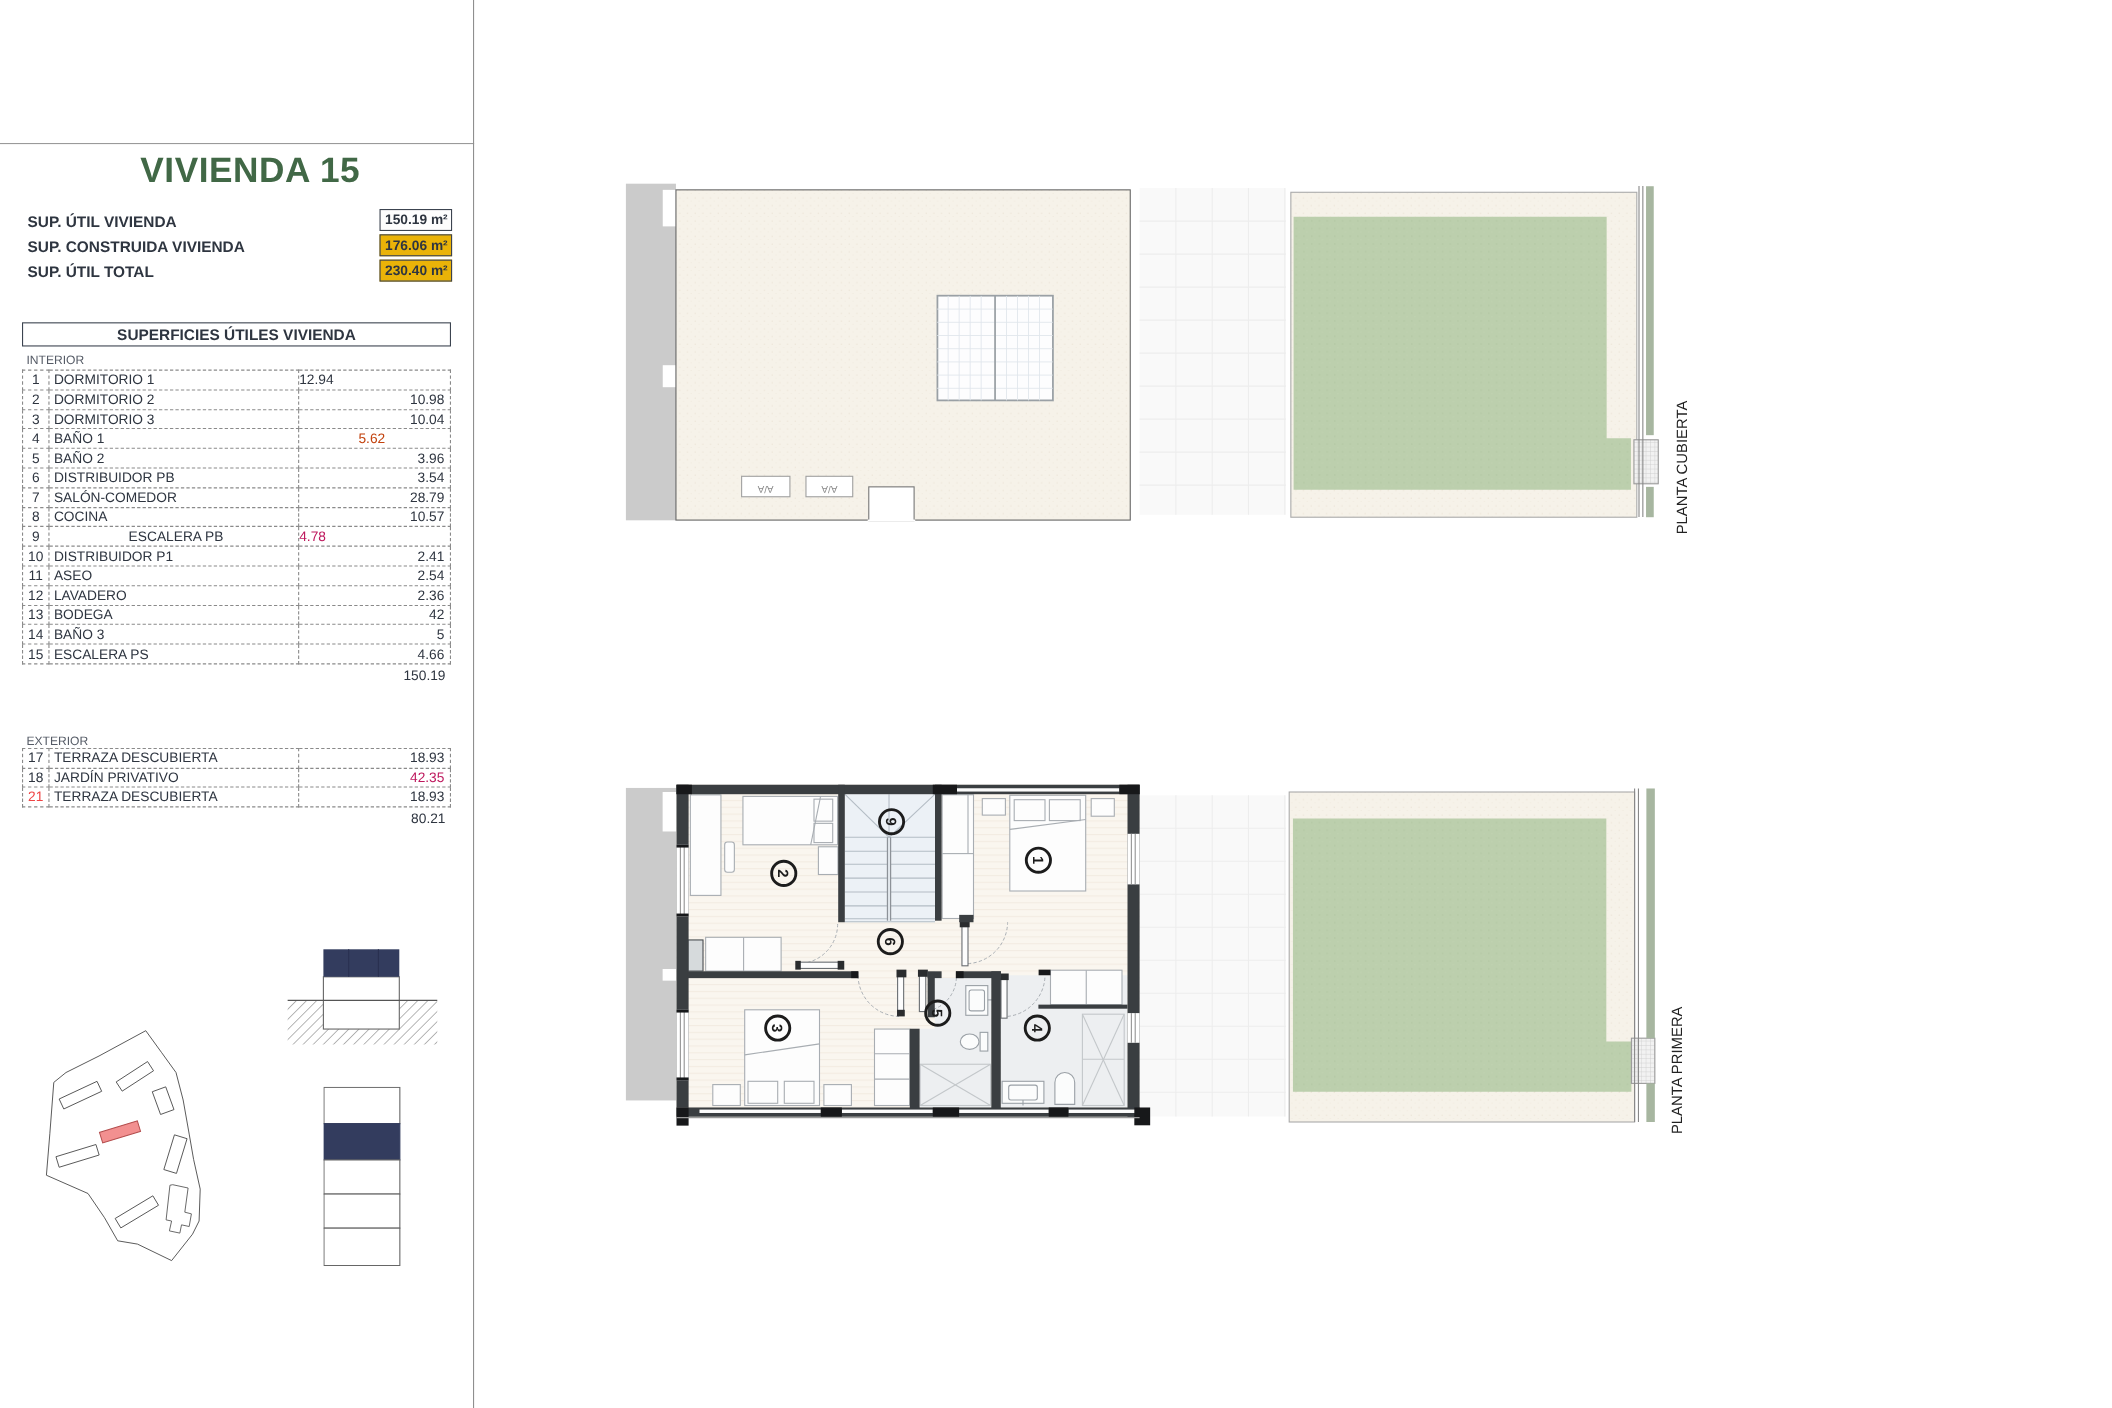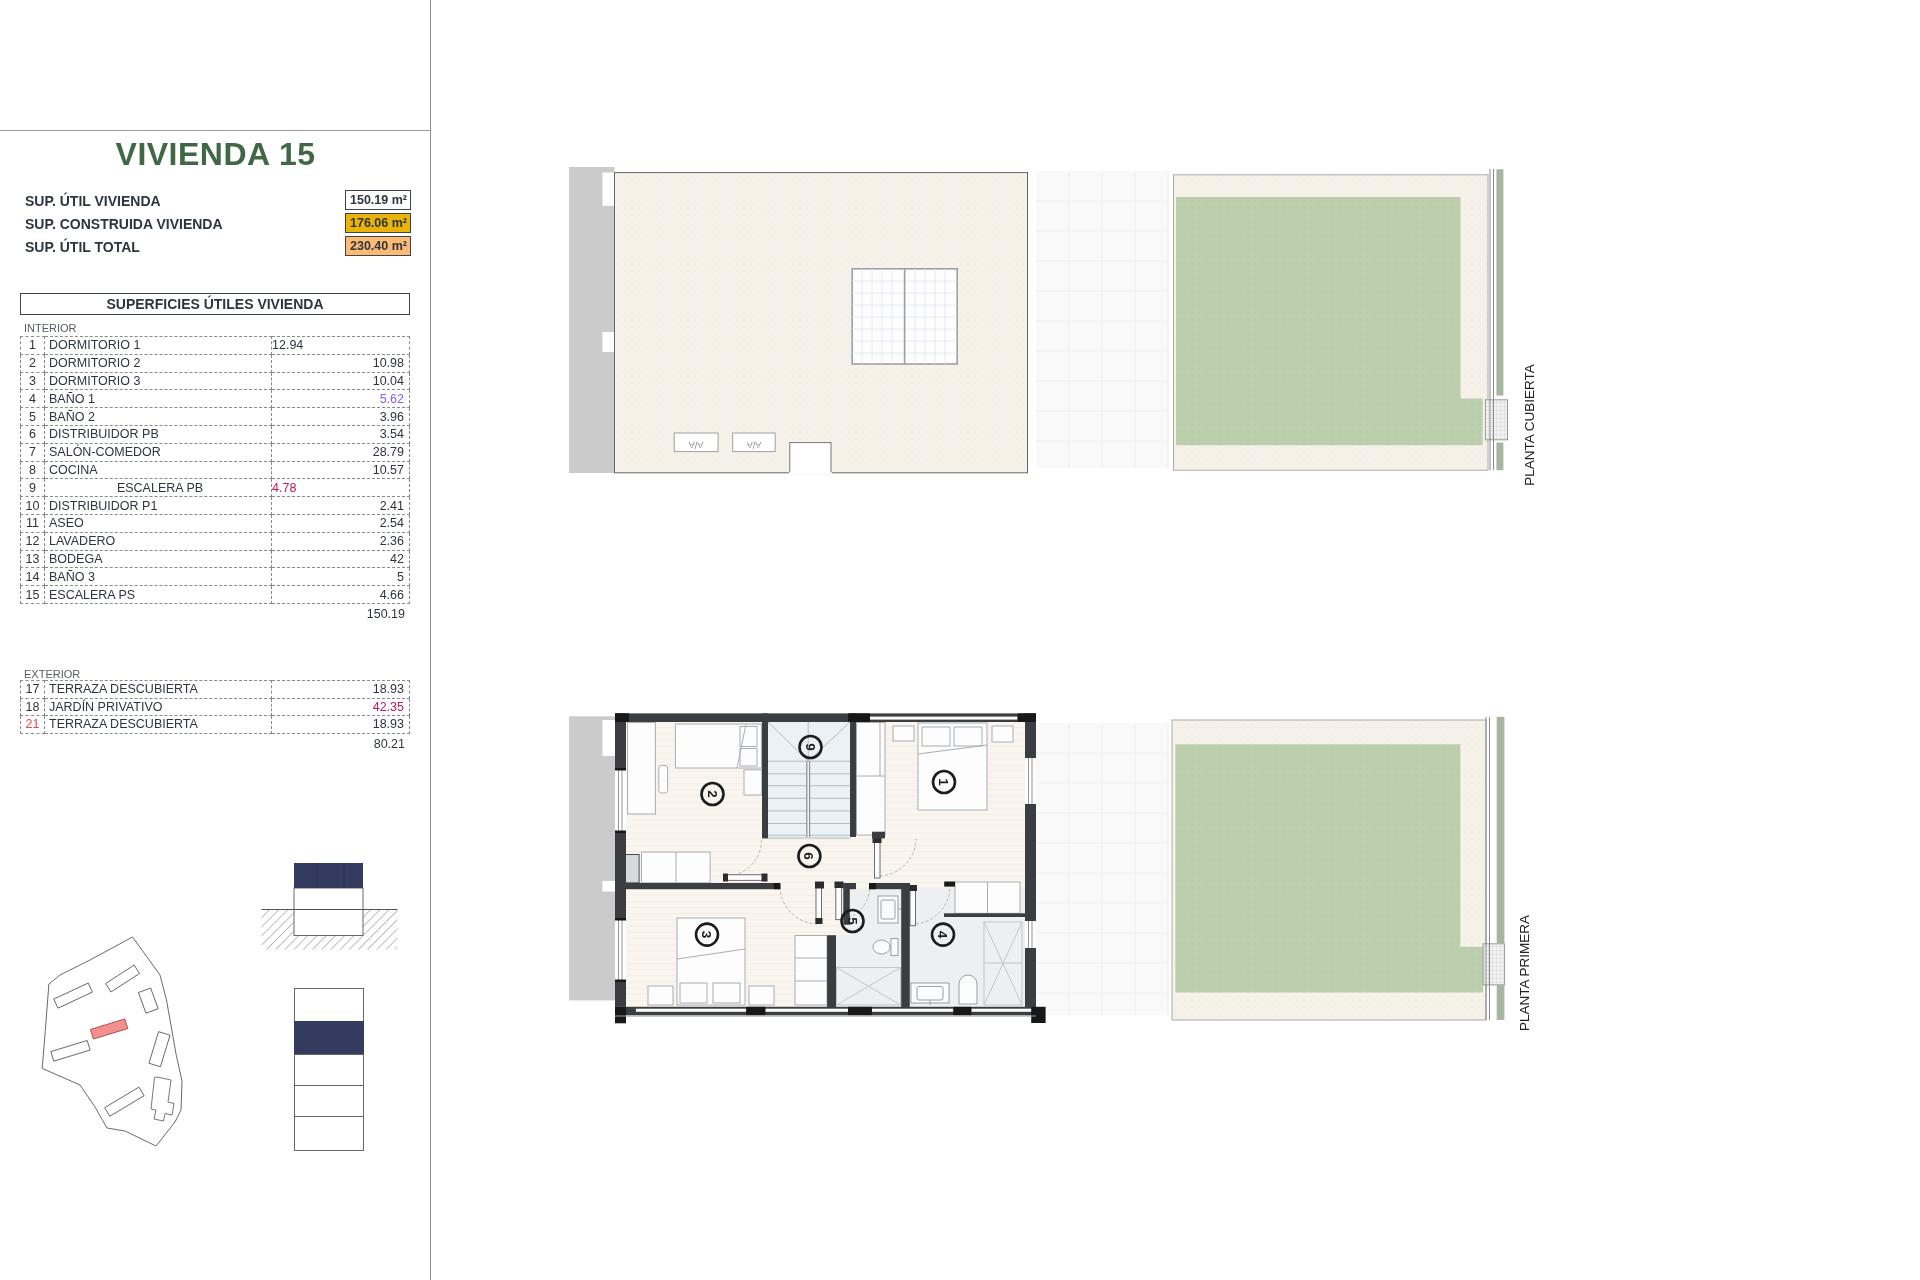--- a/index.html
+++ b/index.html
@@ -8,33 +8,33 @@
   .abs{position:absolute;}
 </style>
 </head>
 <body>
 <div id="page">
 
   <div class="abs" style="left:0;top:130px;width:431px;height:1px;background:#9a9a9a;"></div>
 
   <div class="abs" style="left:430px;top:0;width:1px;height:1280px;background:#8f8f8f;"></div>
 
-  <div class="abs" style="left:0;top:136px;width:431px;text-align:center;font-size:32px;font-weight:bold;letter-spacing:0.5px;color:#416846;">VIVIENDA 15</div>
+  <div class="abs" style="left:12px;top:136px;width:431px;text-align:center;font-size:32px;font-weight:bold;letter-spacing:0.5px;color:#416846;">VIVIENDA 15</div>
 
   <div class="abs" style="left:25px;top:193px;font-size:14px;font-weight:bold;">SUP. ÚTIL VIVIENDA</div>
 
   <div class="abs" style="left:25px;top:216px;font-size:14px;font-weight:bold;">SUP. CONSTRUIDA VIVIENDA</div>
 
   <div class="abs" style="left:25px;top:239px;font-size:14px;font-weight:bold;">SUP. ÚTIL TOTAL</div>
 
   <div class="abs" style="left:345px;top:190px;width:60px;height:18px;border:1px solid #3c4450;font-size:12.5px;font-weight:bold;padding-left:4px;line-height:18px;background:#fdfdfd;white-space:nowrap;overflow:hidden;">150.19 m²</div>
 
   <div class="abs" style="left:345px;top:213px;width:60px;height:18px;border:1px solid #3c4450;font-size:12.5px;font-weight:bold;padding-left:4px;line-height:18px;background:#eab308;white-space:nowrap;overflow:hidden;">176.06 m²</div>
 
-  <div class="abs" style="left:345px;top:236px;width:60px;height:18px;border:1px solid #3c4450;font-size:12.5px;font-weight:bold;padding-left:4px;line-height:18px;background:#fdba74;white-space:nowrap;overflow:hidden;">230.40 m²</div>
+  <div class="abs" style="left:345px;top:236px;width:60px;height:18px;border:1px solid #3c4450;font-size:12.5px;font-weight:bold;padding-left:4px;line-height:18px;background:#eab308;white-space:nowrap;overflow:hidden;">230.40 m²</div>
 
   <div class="abs" style="left:20px;top:293px;width:388px;height:20px;border:1px solid #3c4450;text-align:center;font-size:14px;font-weight:bold;line-height:20px;">SUPERFICIES ÚTILES VIVIENDA</div>
 
   <div class="abs" style="left:24px;top:322px;font-size:11px;color:#555b66;">INTERIOR</div>
 
   <div class="abs" id="tab-int" style="left:20px;top:336px;width:390px;">
       <table style="border-collapse:collapse;width:100%;table-layout:fixed;">
         <tbody>
           <tr style="height:17.8px;">
             <td style="width:23px;border:1px dashed #8a8a8a;font-size:12.5px;text-align:center;padding:0;color:#2e3540;">1</td>
@@ -47,21 +47,21 @@
             <td style="border:1px dashed #8a8a8a;font-size:12.5px;text-align:right;padding:0 5px 0 0;color:#2e3540;">10.98</td>
           </tr>
           <tr style="height:17.8px;">
             <td style="width:23px;border:1px dashed #8a8a8a;font-size:12.5px;text-align:center;padding:0;color:#2e3540;">3</td>
             <td style="width:222px;border:1px dashed #8a8a8a;font-size:12.5px;text-align:left;padding:0 0 0 4px;color:#2e3540;">DORMITORIO 3</td>
             <td style="border:1px dashed #8a8a8a;font-size:12.5px;text-align:right;padding:0 5px 0 0;color:#2e3540;">10.04</td>
           </tr>
           <tr style="height:17.8px;">
             <td style="width:23px;border:1px dashed #8a8a8a;font-size:12.5px;text-align:center;padding:0;color:#2e3540;">4</td>
             <td style="width:222px;border:1px dashed #8a8a8a;font-size:12.5px;text-align:left;padding:0 0 0 4px;color:#2e3540;">BAÑO 1</td>
-            <td style="border:1px dashed #8a8a8a;font-size:12.5px;text-align:right;padding:0 5px 0 0;color:#8b5cf6;">5.62</td>
+            <td style="border:1px dashed #8a8a8a;font-size:12.5px;text-align:center;padding:0 5px 0 0;color:#c2410c;">5.62</td>
           </tr>
           <tr style="height:17.8px;">
             <td style="width:23px;border:1px dashed #8a8a8a;font-size:12.5px;text-align:center;padding:0;color:#2e3540;">5</td>
             <td style="width:222px;border:1px dashed #8a8a8a;font-size:12.5px;text-align:left;padding:0 0 0 4px;color:#2e3540;">BAÑO 2</td>
             <td style="border:1px dashed #8a8a8a;font-size:12.5px;text-align:right;padding:0 5px 0 0;color:#2e3540;">3.96</td>
           </tr>
           <tr style="height:17.8px;">
             <td style="width:23px;border:1px dashed #8a8a8a;font-size:12.5px;text-align:center;padding:0;color:#2e3540;">6</td>
             <td style="width:222px;border:1px dashed #8a8a8a;font-size:12.5px;text-align:left;padding:0 0 0 4px;color:#2e3540;">DISTRIBUIDOR PB</td>
             <td style="border:1px dashed #8a8a8a;font-size:12.5px;text-align:right;padding:0 5px 0 0;color:#2e3540;">3.54</td>

